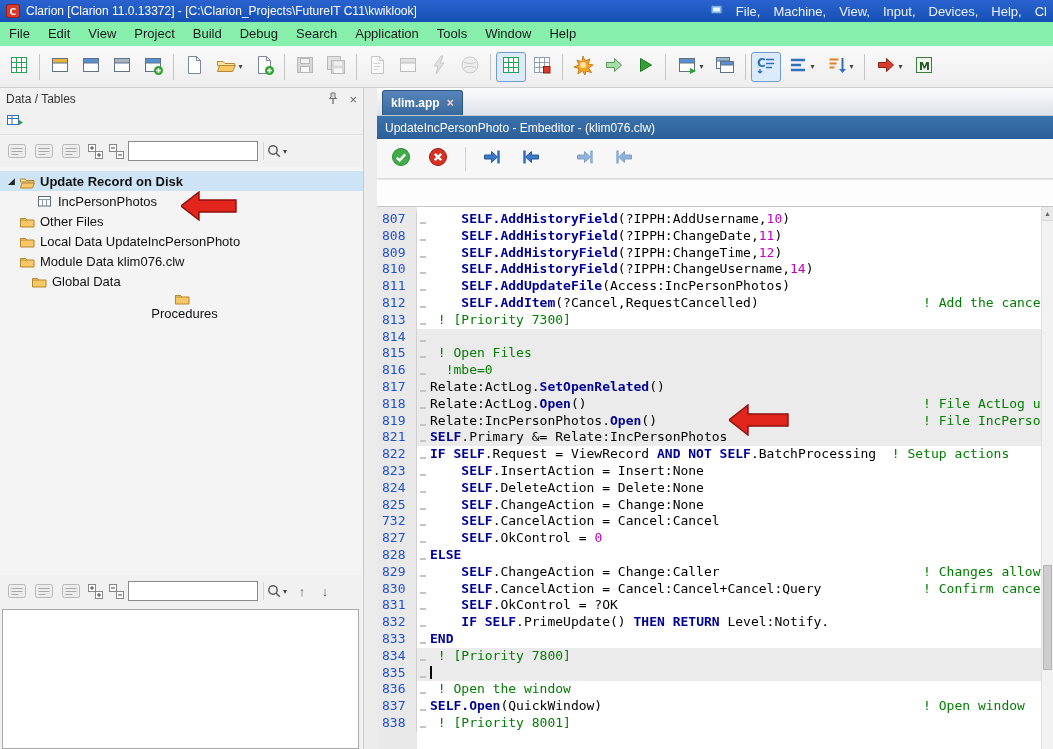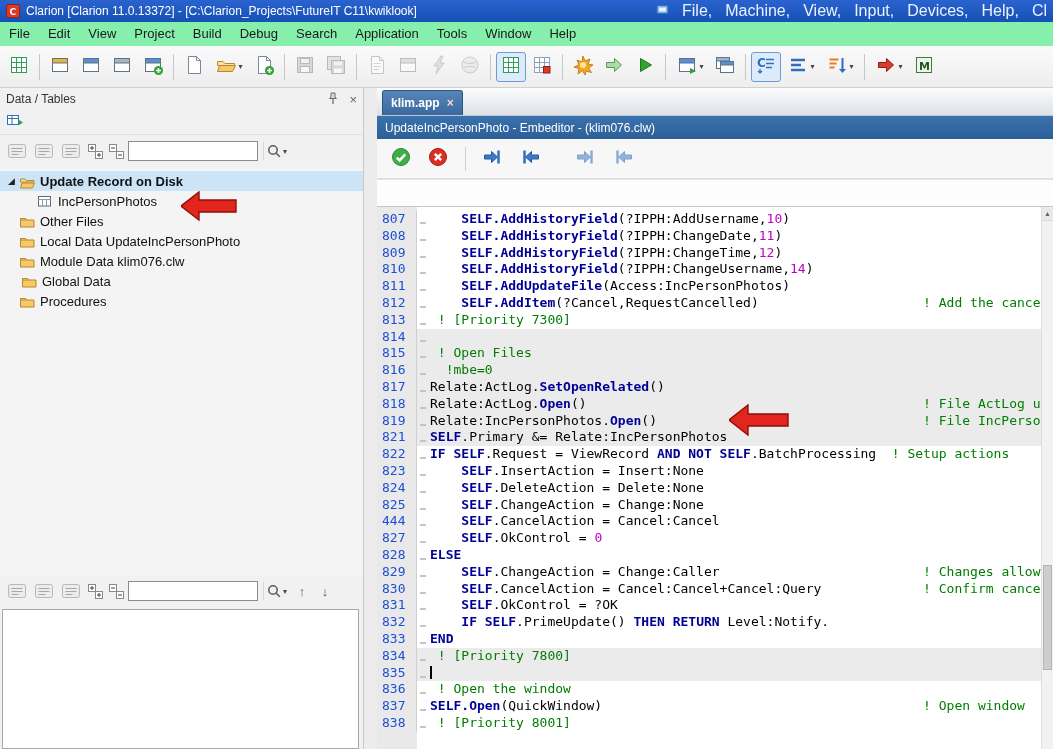--- a/index.html
+++ b/index.html
@@ -5,21 +5,21 @@
   html,body{margin:0;padding:0;background:#777;}
   .app{position:relative;width:1053px;height:749px;overflow:hidden;background:#f0f0f0;
        font-family:"Liberation Sans",sans-serif;-webkit-font-smoothing:antialiased;}
 
   
   .titlebar{position:absolute;left:0;top:0;width:1053px;height:22px;
     background:linear-gradient(#2a63cf,#1550b4);display:flex;align-items:center;
     color:#fff;font-size:12px;padding:0 6px;box-sizing:border-box;}
   .ticon{display:inline-flex;margin-right:6px;}
   .ttext{white-space:nowrap;}
-  .hostmenu{margin-left:auto;display:flex;align-items:center;gap:13px;font-size:16px;color:#eaf1ff;}
+  .hostmenu{margin-left:auto;display:flex;align-items:center;gap:13px;font-size:13px;color:#eaf1ff;}
   .hostmenu .hitem{white-space:nowrap;cursor:default;}
 
   
   .menubar{position:absolute;left:0;top:22px;width:1053px;height:24px;background:#86efac;
     border-bottom:1px solid #dcdcdc;display:flex;align-items:center;font-size:13px;color:#1a1a1a;}
   .mitem{padding:0 9px;line-height:24px;cursor:default;}
 
   
   .toolbar{position:absolute;left:0;top:46px;width:1053px;height:42px;background:linear-gradient(#fafafa,#eeeeee);
     border-bottom:1px solid #d0d0d0;display:flex;align-items:center;padding:0 4px;box-sizing:border-box;gap:1px;}
@@ -433,31 +433,31 @@
           <div class="trow" style="padding-left: 4px;">
             <span class="texp"></span>
             <span class="tico">
               <svg xmlns="http://www.w3.org/2000/svg" width="16" height="15" viewBox="0 0 16 15" fill="none">
                 <path d="M1.5 4.5h5l1.5 1.5h7v7H1.5z" fill="#f6c868" stroke="#b8862c"></path>
                 <path d="M1.5 4.5h5L8 6H1.5z" fill="#fde3a0" stroke="#b8862c"></path>
               </svg>
             </span>
             <span class="tlbl">Module Data klim076.clw</span>
           </div>
-          <div class="trow" style="padding-left: 6px;">
+          <div class="trow" style="padding-left: 16px;">
             <span class="texp"></span>
             <span class="tico">
               <svg xmlns="http://www.w3.org/2000/svg" width="16" height="15" viewBox="0 0 16 15" fill="none">
                 <path d="M1.5 4.5h5l1.5 1.5h7v7H1.5z" fill="#f6c868" stroke="#b8862c"></path>
                 <path d="M1.5 4.5h5L8 6H1.5z" fill="#fde3a0" stroke="#b8862c"></path>
               </svg>
             </span>
             <span class="tlbl">Global Data</span>
           </div>
-          <div class="trow" style="padding-left: 4px;">
+          <div class="trow" style="padding-left: 4px; flex-direction: column;">
             <span class="texp"></span>
             <span class="tico">
               <svg xmlns="http://www.w3.org/2000/svg" width="16" height="15" viewBox="0 0 16 15" fill="none">
                 <path d="M1.5 4.5h5l1.5 1.5h7v7H1.5z" fill="#f6c868" stroke="#b8862c"></path>
                 <path d="M1.5 4.5h5L8 6H1.5z" fill="#fde3a0" stroke="#b8862c"></path>
               </svg>
             </span>
             <span class="tlbl">Procedures</span>
           </div>
         </div>
@@ -683,21 +683,21 @@
               </div>
             </div>
             <div class="crow">
               <div class="lnum">825</div>
               <div class="lbody">
                 <div class="lmarg"></div>
                 <div class="lcode">    <span class="c-kw">SELF</span><span class="c-p">.ChangeAction = Change:None</span></div>
               </div>
             </div>
             <div class="crow">
-              <div class="lnum">444</div>
+              <div class="lnum">732</div>
               <div class="lbody">
                 <div class="lmarg"></div>
                 <div class="lcode">    <span class="c-kw">SELF</span><span class="c-p">.CancelAction = Cancel:Cancel</span></div>
               </div>
             </div>
             <div class="crow">
               <div class="lnum">827</div>
               <div class="lbody">
                 <div class="lmarg"></div>
                 <div class="lcode">    <span class="c-kw">SELF</span><span class="c-p">.OkControl = </span><span class="c-num">0</span></div>

